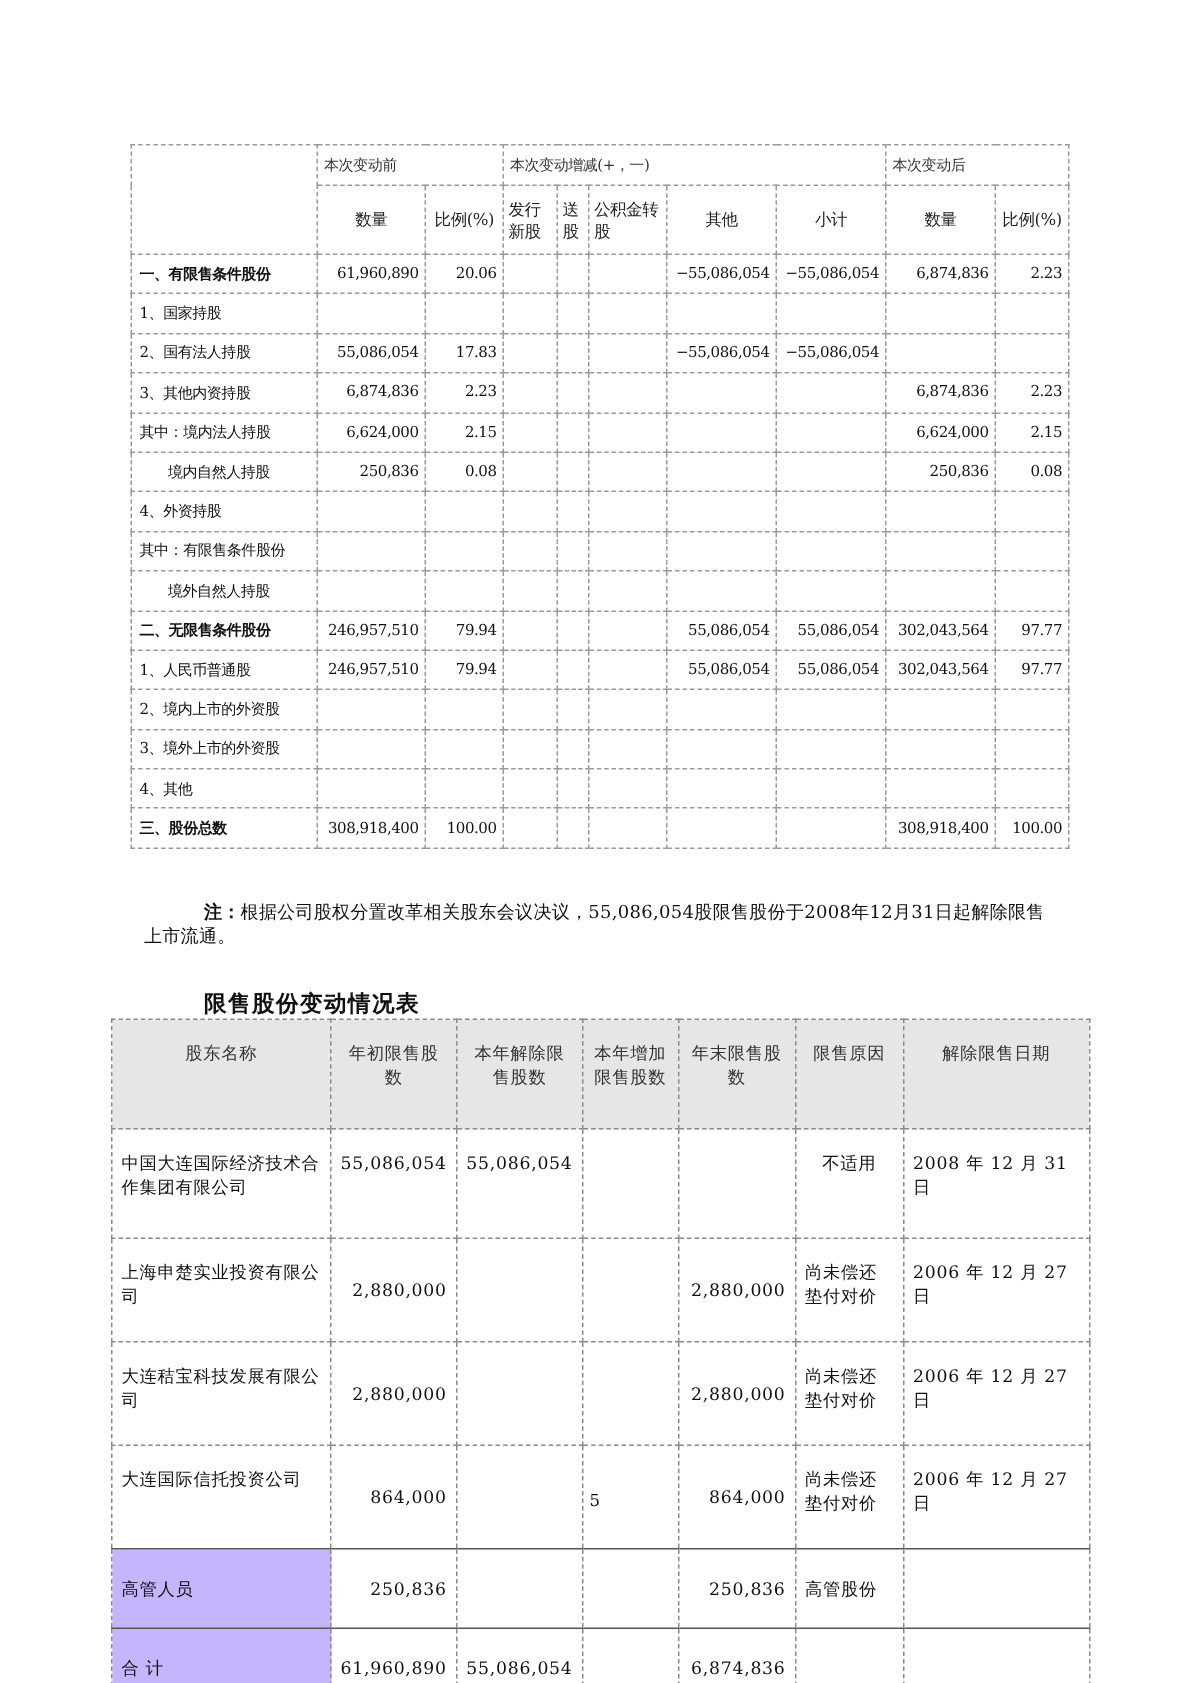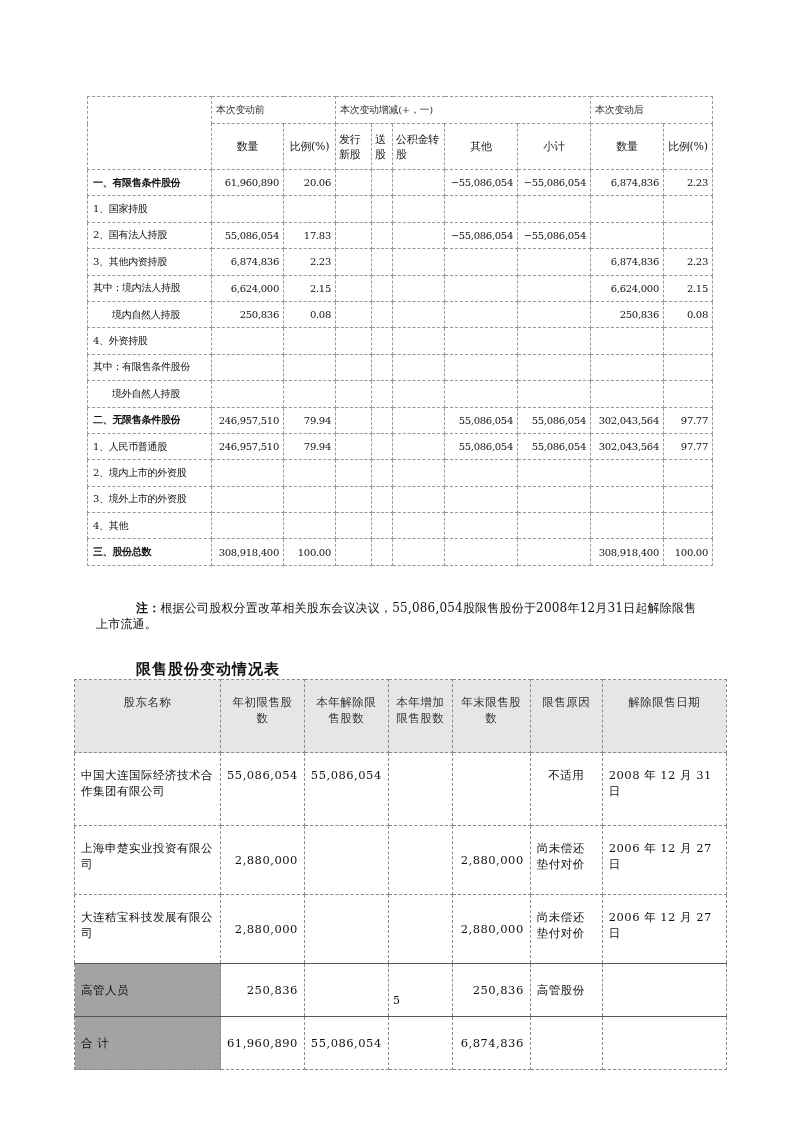--- a/index.html
+++ b/index.html
@@ -28,21 +28,21 @@
   .t2-title { position: absolute; left: 136px; top: 660px; font-size: 15px; font-weight: bold;
               font-family: "DejaVu Sans", "Liberation Sans", sans-serif; letter-spacing: 1px; }
   table.t2 { position: absolute; left: 74px; top: 679px; border-collapse: collapse;
              table-layout: fixed; font-size: 11.5px; letter-spacing: 0.5px; }
   table.t2 td { border: 1px dashed #8a8a8a; padding: 14px 6px; vertical-align: top;
                 line-height: 16px; }
   table.t2 tr.hdr td { background: #e6e6e6; height: 44px; text-align: center; color: #333; }
   table.t2 td.num { text-align: right; }
   table.t2 td.mid { vertical-align: middle; text-align: right; }
   table.t2 td.ctr { text-align: center; }
-  table.t2 td.shade { background: #a3a3a3; }
+  table.t2 td.shade { background: #c4b5fd; }
   table.t2 tr.r1 td { height: 44px; }
   table.t2 tr.r2 td { height: 40px; }
   table.t2 tr.gm td { height: 24px; vertical-align: middle; border-top: 1.5px solid #555; border-bottom: 1px solid #555; }
   table.t2 tr.tot td { height: 24px; vertical-align: middle; }
   .pgnum { position: absolute; left: 0; width: 793px; top: 994px; text-align: center; font-size: 11px; }
 </style>
 </head>
 <body>
 
 <table class="t1">
@@ -306,20 +306,29 @@
       </tr>
       <tr class="r2">
         <td>大连秸宝科技发展有限公司</td>
         <td class="num mid">2,880,000</td>
         <td class="num"></td>
         <td class="num"></td>
         <td class="num mid">2,880,000</td>
         <td>尚未偿还垫付对价</td>
         <td>2006 年 12 月 27 日</td>
       </tr>
+      <tr class="r2">
+        <td>大连国际信托投资公司</td>
+        <td class="num mid">864,000</td>
+        <td class="num"></td>
+        <td class="num"></td>
+        <td class="num mid">864,000</td>
+        <td>尚未偿还垫付对价</td>
+        <td>2006 年 12 月 27 日</td>
+      </tr>
       <tr class="gm">
         <td class="shade">高管人员</td>
         <td class="num">250,836</td>
         <td class="num"></td>
         <td class="num"></td>
         <td class="num">250,836</td>
         <td>高管股份</td>
         <td></td>
       </tr>
       <tr class="tot">

